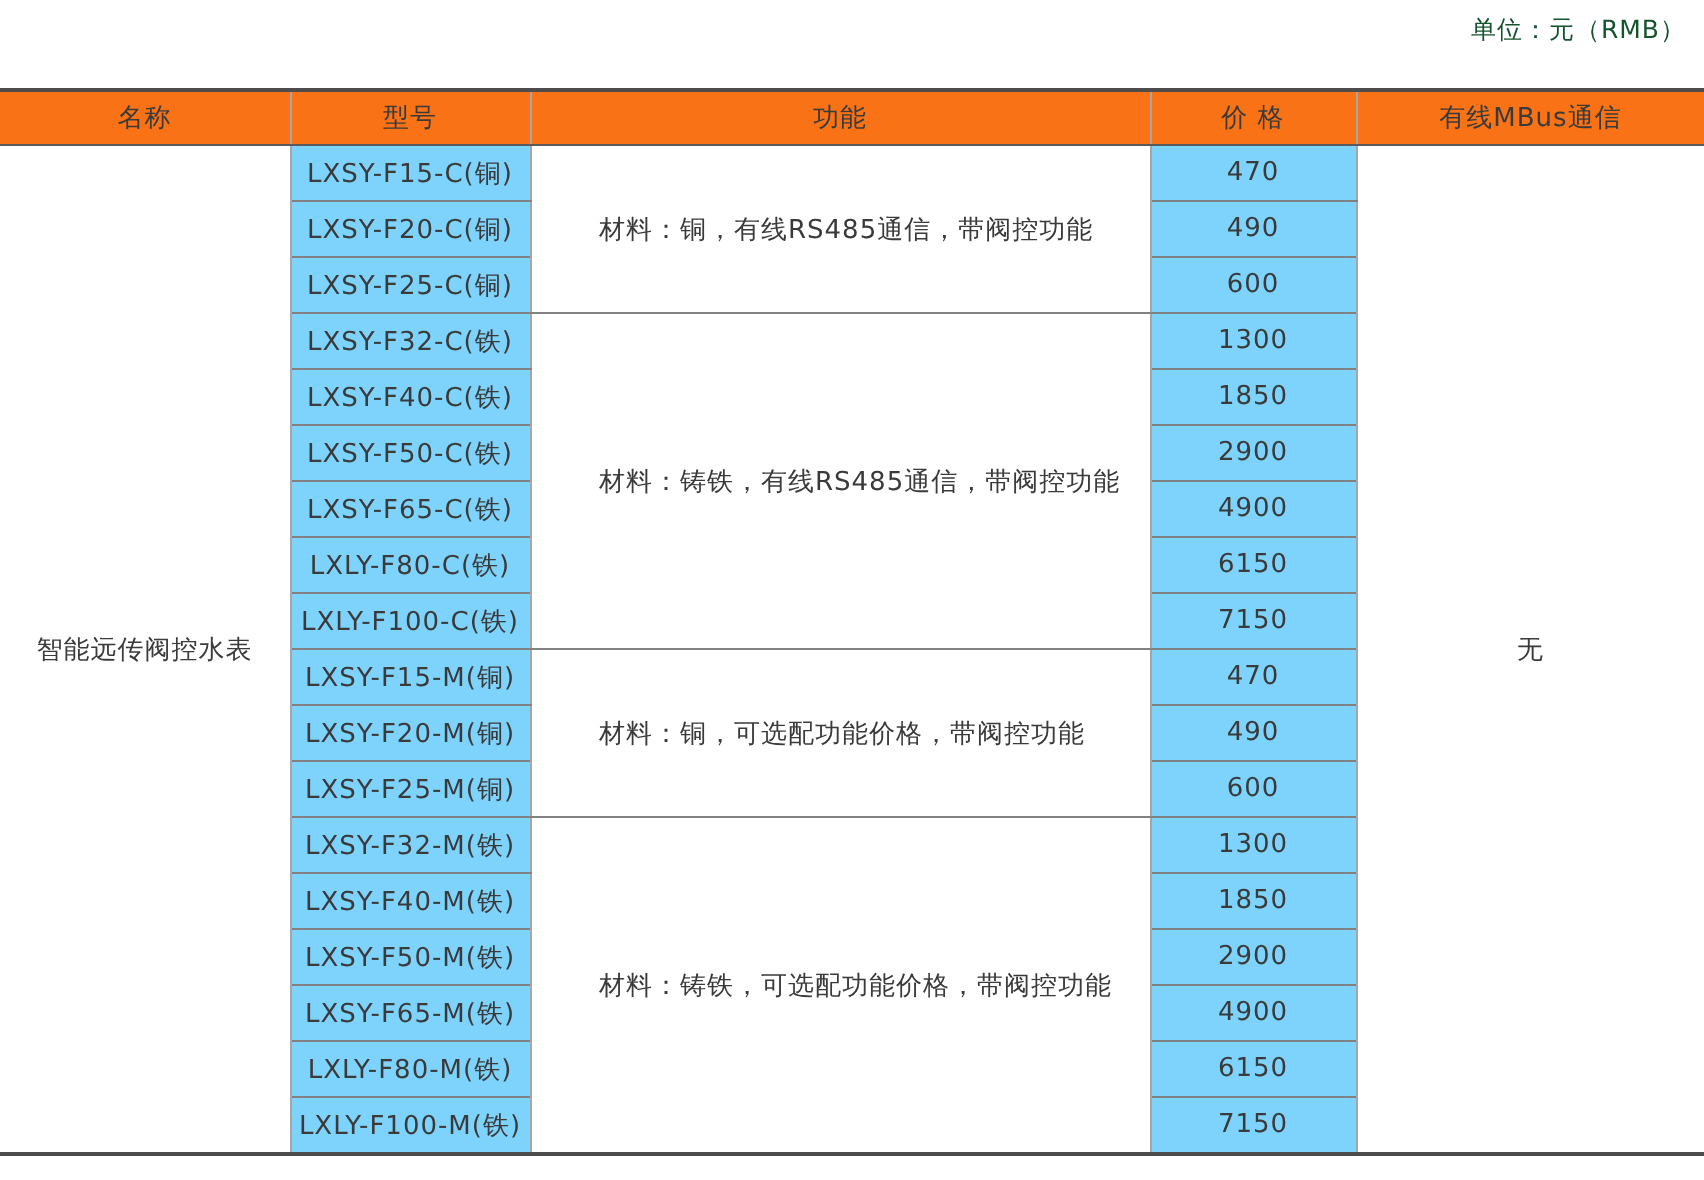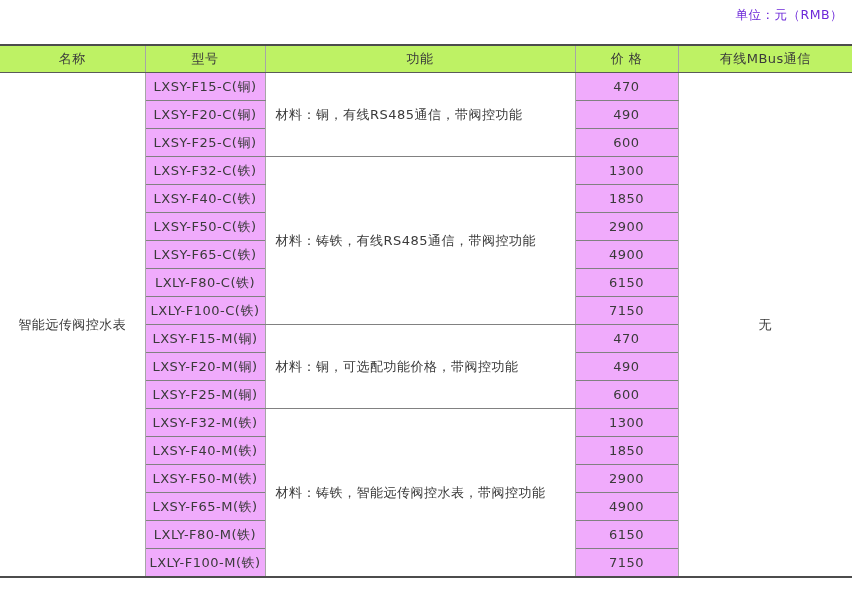--- a/index.html
+++ b/index.html
@@ -17,21 +17,21 @@
     width: 852px;
     height: 590px;
     background: #ffffff;
   }
   .unit-note {
     position: absolute;
     top: 7px;
     right: 9px;
     font-size: 12.5px;
     letter-spacing: 0.5px;
-    color: #6d28d9;
+    color: #14532d;
   }
   table.price-table {
     position: absolute;
     top: 44px;
     left: 0;
     width: 852px;
     border-collapse: collapse;
     table-layout: fixed;
     border-top: 2px solid #4c4c4c;
     border-bottom: 2px solid #4c4c4c;
@@ -47,30 +47,30 @@
     height: 27px;
     font-weight: normal;
     color: #3a3a3a;
     letter-spacing: 0.5px;
     overflow: hidden;
     white-space: nowrap;
   }
   .price-table tr > *:first-child { border-left: none; }
   .price-table tr > *:last-child  { border-right: none; }
   .price-table thead th {
-    background: #bef264;
+    background: #f97316;
     border-bottom-color: #5a5a5a;
     height: 26px;
     font-size: 13px;
   }
-  .shade { background: #f0abfc; }
+  .shade { background: #7dd3fc; }
   td.func-cell {
     background: #ffffff;
     text-align: left;
-    padding-left: 10px;
+    padding-left: 34px;
   }
   td.name-cell, td.optional-cell {
     background: #ffffff;
     text-align: center;
   }
 </style>
 </head>
 <body>
 
 <div class="page">
@@ -146,21 +146,21 @@
         <td class="shade">LXSY-F20-M(铜)</td>
         <td class="shade">490</td>
       </tr>
       <tr>
         <td class="shade">LXSY-F25-M(铜)</td>
         <td class="shade">600</td>
       </tr>
 
       <tr>
         <td class="shade">LXSY-F32-M(铁)</td>
-        <td class="func-cell" rowspan="6">材料：铸铁，智能远传阀控水表，带阀控功能</td>
+        <td class="func-cell" rowspan="6">材料：铸铁，可选配功能价格，带阀控功能</td>
         <td class="shade">1300</td>
       </tr>
       <tr>
         <td class="shade">LXSY-F40-M(铁)</td>
         <td class="shade">1850</td>
       </tr>
       <tr>
         <td class="shade">LXSY-F50-M(铁)</td>
         <td class="shade">2900</td>
       </tr>

